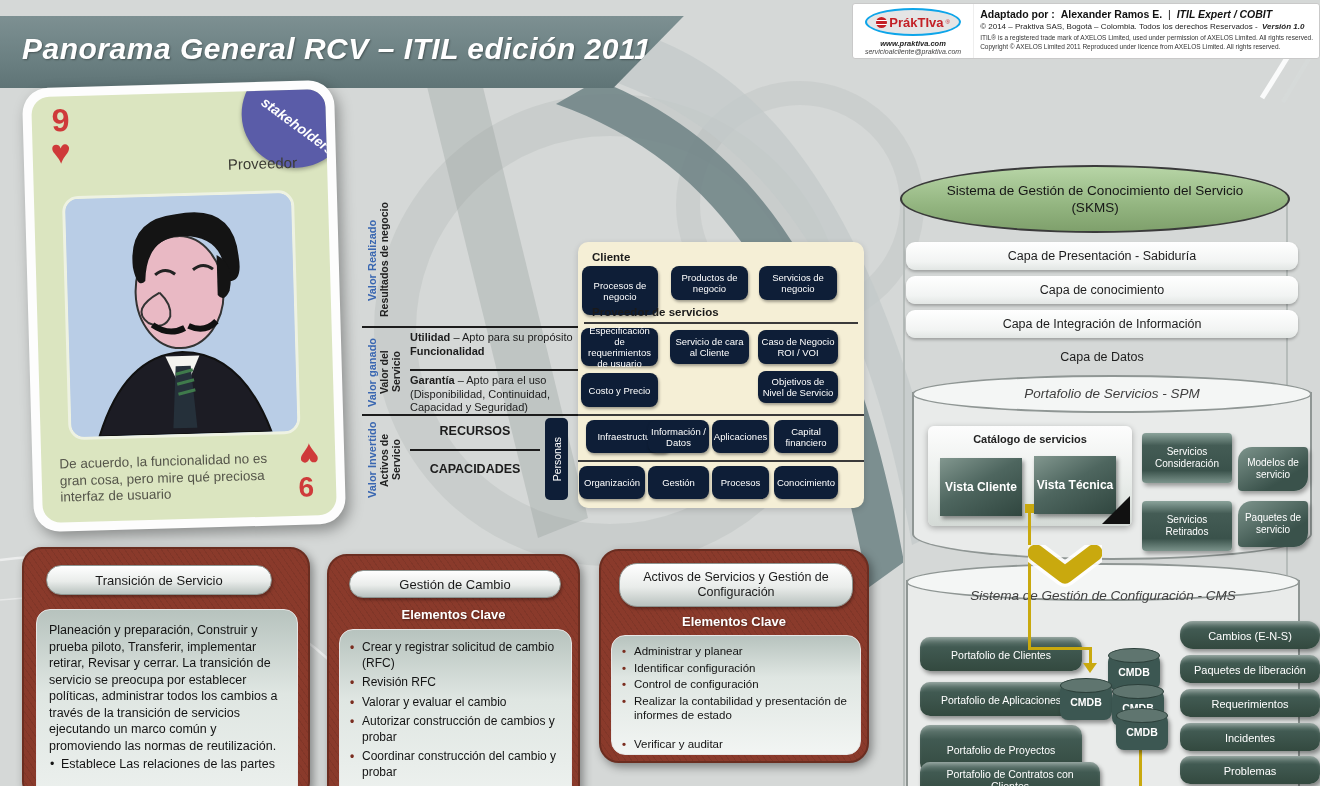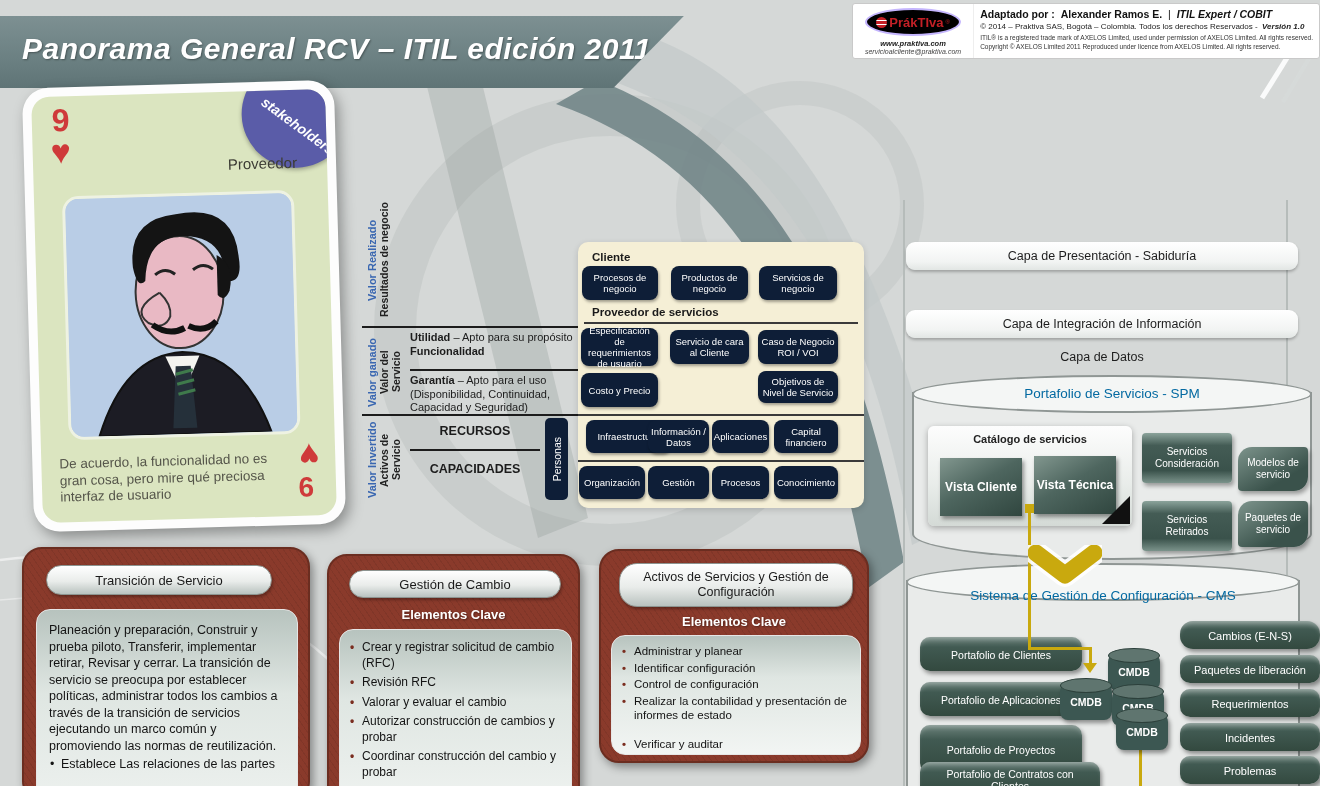--- a/index.html
+++ b/index.html
@@ -12,22 +12,22 @@
   .title-band { position:absolute; left:0; top:16px; width:705px; height:72px; z-index:1;
     background:linear-gradient(180deg,#7d9092 0%,#6b8082 60%,#5f7476 100%);
     clip-path:polygon(0 0,97% 0,87% 100%,0 100%); }
   .title-band h1 { position:absolute; left:22px; top:16px; font-size:30px; font-style:italic; font-weight:bold;
     color:#fff; letter-spacing:.5px; text-shadow:1px 1px 2px rgba(0,0,0,.35); white-space:nowrap; }
 
   
   .credits { position:absolute; left:852px; top:3px; width:468px; height:56px; z-index:3;
     background:#fff; border:1px solid #c9c9c9; border-radius:3px; display:flex; }
   .logo-col { width:122px; padding-top:4px; text-align:center; }
-  .logo-oval { width:96px; height:28px; margin:0 auto; border:2px solid #c4b5fd; border-radius:50%;
-    display:flex; align-items:center; justify-content:center; gap:2px; background:#000000; }
+  .logo-oval { width:96px; height:28px; margin:0 auto; border:2px solid #0ea5e9; border-radius:50%;
+    display:flex; align-items:center; justify-content:center; gap:2px; background:#e5e5e5; }
   .logo-mark { width:11px; height:11px; border-radius:50%; background:
     linear-gradient(180deg,#c32026 0 30%,#fff 30% 40%,#c32026 40% 60%,#fff 60% 70%,#c32026 70% 100%); }
   .logo-text { font-size:13px; font-weight:bold; color:#c32026; }
   .logo-reg { font-size:6px; color:#c32026; vertical-align:super; }
   .logo-web { font-size:7.5px; font-weight:bold; font-style:italic; color:#222; margin-top:3px; }
   .logo-mail { font-size:7px; font-style:italic; color:#444; }
   .credit-col { flex:1; padding:4px 6px 0 6px; border-left:1px solid #eee; }
   .credit-l1 { font-size:10.5px; color:#111; white-space:nowrap; }
   .credit-l1 b { font-weight:bold; }
   .credit-role { font-style:italic; font-weight:bold; }
@@ -100,21 +100,21 @@
     padding:0 30px; line-height:17px; }
   .capa { position:absolute; left:906px; width:392px; height:28px; border-radius:9px; z-index:2;
     background:linear-gradient(180deg,#ffffff 0%,#f2f4f3 70%,#e2e6e4 100%); box-shadow:0 2px 3px rgba(0,0,0,.25);
     display:flex; align-items:center; justify-content:center; font-size:12.5px; color:#1d1d1d; }
   .capa-datos { position:absolute; left:906px; top:350px; width:392px; text-align:center; font-size:12.5px;
     color:#1d1d1d; z-index:2; }
   .cyl-big { position:absolute; background:#e9ebea; border-left:2px solid #8f9694; border-right:2px solid #8f9694;
     border-bottom:2px solid #8f9694; border-radius:0 0 50% 50% / 0 0 26px 26px; z-index:1; }
   .cyl-big::before { content:""; position:absolute; top:-17px; left:-2px; right:-2px; height:34px;
     background:#f4f6f5; border:2px solid #8f9694; border-radius:50%; }
-  .cyl-title { position:absolute; left:0; width:100%; text-align:center; font-size:13.5px; color:#0369a1; z-index:3; }
+  .cyl-title { position:absolute; left:0; width:100%; text-align:center; font-size:13.5px; color:#404040; z-index:3;font-style:italic; }
   .catalog { position:absolute; left:928px; top:426px; width:204px; height:100px; z-index:3;
     background:linear-gradient(180deg,#fdfdfd 0%,#e8ece9 60%,#d4dad6 100%); border-radius:6px;
     box-shadow:0 2px 6px rgba(0,0,0,.3); }
   .catalog-title { position:absolute; top:7px; width:100%; text-align:center; font-size:11px; font-weight:bold; color:#222; }
   .vista { position:absolute; background:linear-gradient(150deg,#82978f 0%,#4e665f 45%,#30463f 100%);
     color:#fff; font-weight:bold; font-size:12px; display:flex; align-items:center; justify-content:center;
     box-shadow:2px 3px 4px rgba(0,0,0,.4); }
   .corner-tri { position:absolute; right:2px; bottom:2px; width:0; height:0;
     border-bottom:28px solid #111; border-left:28px solid transparent; }
   .sidebox { position:absolute; z-index:3; color:#fff; text-align:center; font-size:10px; line-height:12px;
@@ -239,21 +239,21 @@
   </div>
   <div class="vm-caps" style="left:410px; top:424px; width:130px;">RECURSOS</div>
   <div class="hline" style="left:410px; top:449px; width:130px; height:1.5px;"></div>
   <div class="vm-caps" style="left:410px; top:462px; width:130px;">CAPACIDADES</div>
   <div class="personas">
     <span>Personas</span>
   </div>
 
   <div class="beige">
     <div class="sect" style="left:14px; top:9px;">Cliente</div>
-    <div class="navy" style="left:4px; top:24px; width:76px; height:34px;">Procesos de negocio</div>
+    <div class="navy" style="left:4px; top:24px; width:76px; height:49px;">Procesos de negocio</div>
     <div class="navy" style="left:93px; top:24px; width:77px; height:34px;">Productos de negocio</div>
     <div class="navy" style="left:181px; top:24px; width:78px; height:34px;">Servicios de negocio</div>
     <div class="sect" style="left:14px; top:64px;">Proveedor de servicios</div>
     <div class="rule" style="left:6px; top:80px; width:274px;"></div>
     <div class="navy" style="left:3px; top:86px; width:77px; height:38px;">Especificación de requerimientos de usuario</div>
     <div class="navy" style="left:92px; top:88px; width:79px; height:34px;">Servicio de cara al Cliente</div>
     <div class="navy" style="left:180px; top:88px; width:80px; height:34px;">Caso de Negocio ROI / VOI</div>
     <div class="navy" style="left:3px; top:131px; width:77px; height:34px;">Costo y Precio</div>
     <div class="navy" style="left:180px; top:129px; width:80px; height:32px;">Objetivos de Nivel de Servicio</div>
     <div class="rule" style="left:0px; top:172px; width:286px;"></div>
@@ -302,21 +302,25 @@
         <li style="font-size:11.5px; line-height:14.5px; margin-bottom:2px;">Control de configuración</li>
         <li style="font-size:11.5px; line-height:14.5px; margin-bottom:14px;">Realizar la contabilidad y presentación de informes de estado</li>
         <li style="font-size:11.5px; line-height:14.5px; margin-bottom:2px;">Verificar y auditar</li>
       </ul>
     </div>
   </div>
 
   <div class="sideline" style="left:903px; top:200px; height:586px;"></div>
   <div class="sideline" style="left:1286px; top:200px; height:586px;"></div>
 
+  <div class="skms-ellipse">
+    <span>Sistema de Gestión de Conocimiento del Servicio (SKMS)</span>
+  </div>
   <div class="capa" style="top:242px;">Capa de Presentación - Sabiduría</div>
+  <div class="capa" style="top:276px;">Capa de conocimiento</div>
   <div class="capa" style="top:310px;">Capa de Integración de Información</div>
   <div class="capa-datos">Capa de Datos</div>
 
   <div class="cyl-big" style="left:912px; top:392px; width:400px; height:168px;"></div>
   <div class="cyl-title" style="left:912px; top:386px; width:400px;">Portafolio de Servicios - SPM</div>
   <div class="catalog">
     <div class="catalog-title">Catálogo de servicios</div>
     <div class="vista" style="left:12px; top:32px; width:82px; height:58px;">Vista Cliente</div>
     <div class="vista" style="left:106px; top:30px; width:82px; height:58px;">Vista Técnica</div>
     <div class="corner-tri"></div>

